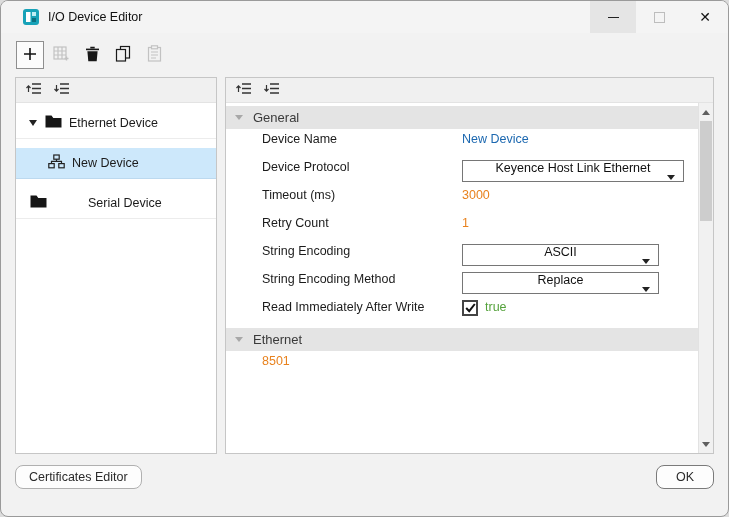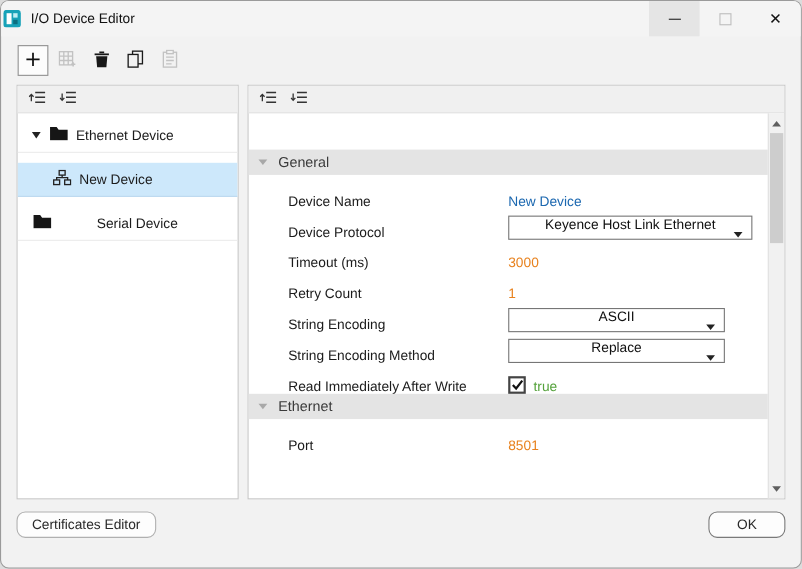--- a/index.html
+++ b/index.html
@@ -3,21 +3,21 @@
 <meta charset="utf-8">
 <style>
   html,body { margin:0; padding:0; background:#dcdcdc; }
   .window {
     width:729px; height:517px; box-sizing:border-box;
     background:#f2f2f2; border:1px solid #9a9a9a; border-radius:8px;
     overflow:hidden; display:flex; flex-direction:column;
     font-family:"Liberation Sans", sans-serif; font-size:13px; color:#1b1b1b;
   }
   
-  .titlebar { flex:0 0 32px; display:flex; align-items:center; padding-left:2px; background:#f4f4f4; }
+  .titlebar { flex:0 0 32px; display:flex; align-items:center; padding-left:22px; background:#f4f4f4; }
   .app-icon { width:16px; height:16px; margin-right:9px; display:flex; }
   .title { font-size:12.5px; color:#111; }
   .win-controls { margin-left:auto; display:flex; height:100%; }
   .win-btn { width:46px; height:100%; display:flex; align-items:center; justify-content:center;
              border:none; background:transparent; padding:0; cursor:default; }
   .win-btn.min { background:#e5e5e5; }
   .min-glyph { width:11px; height:1px; background:#222; display:block; }
   .max-glyph { width:9px; height:9px; border:1px solid #bdbdbd; display:block; }
   .close-glyph { font-size:14px; color:#111; line-height:1; }
   
@@ -37,25 +37,25 @@
   .tree { flex:1; padding-top:5px; overflow:hidden; }
   .tree-row { height:30px; display:flex; align-items:center; gap:7px; padding-left:12px;
               border-bottom:1px solid #ececec; margin-bottom:9px; font-size:12.5px; }
   .tree-row.selected { background:#cde8fb; border-bottom-color:#bcd9ef; }
   .tree-row.child { padding-left:32px; }
   .tree-row.root-collapsed { padding-left:14px;gap:41px; }
   .caret { width:10px; height:10px; display:flex; align-items:center; justify-content:center; }
   .caret-down { width:0; height:0; border-left:4.5px solid transparent; border-right:4.5px solid transparent; border-top:6px solid #222; }
   
   .prop-body { flex:1; display:flex; min-height:0; }
-  .prop-content { flex:1; min-width:0; padding-top:3px;margin-top:30px; }
+  .prop-content { flex:1; min-width:0; padding-top:3px; }
   .group-header { height:23px; background:#e4e4e4; display:flex; align-items:center; gap:10px;
                   padding-left:9px; font-size:13px; color:#3a3a3a; margin-bottom:3px; }
   .gh-caret { width:0; height:0; border-left:4px solid transparent; border-right:4px solid transparent; border-top:5px solid #a8a8a8; }
-  .prop-row { height:28px; display:flex; align-items:flex-end; padding-left:36px; font-size:12.5px; }
+  .prop-row { height:28px; display:flex; align-items:flex-start; padding-left:36px; font-size:12.5px; }
   .prop-label { flex:0 0 200px; width:200px; color:#1b1b1b; }
   .val-blue { color:#1c68b0; }
   .val-orange { color:#e8821e; }
   .val-green { color:#55a23c; }
   .dropdown { height:22px; box-sizing:border-box; border:1px solid #767676; background:#fff;
               display:flex; align-items:center; padding:0 8px; font-size:12.5px; color:#111;flex-direction:column; }
   .dd-arrow { margin-left:auto; width:0; height:0; border-left:4px solid transparent;
               border-right:4px solid transparent; border-top:5px solid #222; }
   .dd-w220 { width:222px; } .dd-w196 { width:197px; }
   .checkbox { width:16px; height:16px; box-sizing:border-box; border:2px solid #444; background:#fff;
@@ -64,21 +64,21 @@
   .vscrollbar { flex:0 0 14px; width:14px; background:#f1f1f1; border-left:1px solid #e2e2e2; position:relative; }
   .sb-arrow { position:absolute; left:0; width:14px; height:14px; display:flex; align-items:center; justify-content:center; }
   .sb-up { top:2px; } .sb-down { bottom:2px; }
   .tri-up { width:0; height:0; border-left:4px solid transparent; border-right:4px solid transparent; border-bottom:5px solid #5f5f5f; }
   .tri-down { width:0; height:0; border-left:4px solid transparent; border-right:4px solid transparent; border-top:5px solid #5f5f5f; }
   .sb-thumb { position:absolute; left:1px; right:1px; top:18px; height:100px; background:#cdcdcd; }
   
   .footer { flex:0 0 51px; display:flex; align-items:flex-start; justify-content:space-between; padding:11px 14px 0 14px; }
   .btn { height:24px; padding:0 13px; background:#fdfdfd; border:1px solid #b0b0b0; border-radius:8px;
          font-size:12.5px; color:#2a2a2a; font-family:inherit; }
-  .btn-ok { width:70px; border-color:#7a7a7a; padding:0; }
+  .btn-ok { width:58px; border-color:#7a7a7a; padding:0; }
 </style>
 </head>
 <body>
 
 <div class="window">
 
   <div class="titlebar">
     <span class="app-icon">
       <svg width="16" height="16" viewBox="0 0 16 16">
           <rect width="16" height="16" rx="3" fill="#17a2b8"></rect>
@@ -253,21 +253,20 @@
             <span class="val-green">true</span>
           </div>
 
           <div class="group-header">
             <span class="gh-caret"></span>
             <span>Ethernet</span>
           </div>
 
 
           <div class="prop-row">
-            <span class="prop-label">Port</span>
             <span class="val-orange">8501</span>
           </div>
 
         </div>
         <div class="vscrollbar">
           <span class="sb-arrow sb-up">
               <span class="tri-up"></span>
             </span>
           <span class="sb-thumb"></span>
           <span class="sb-arrow sb-down">

